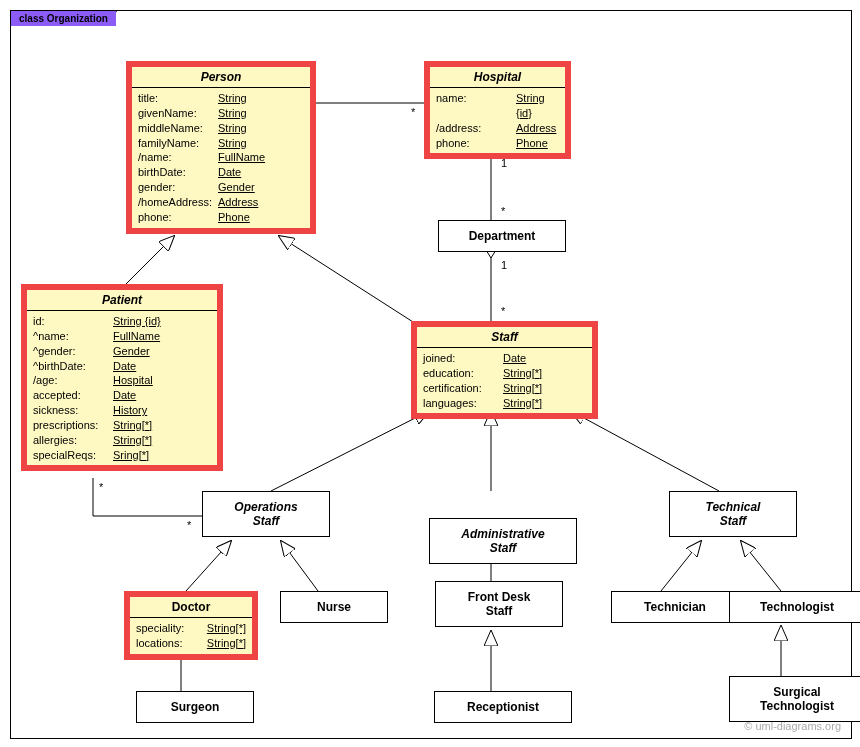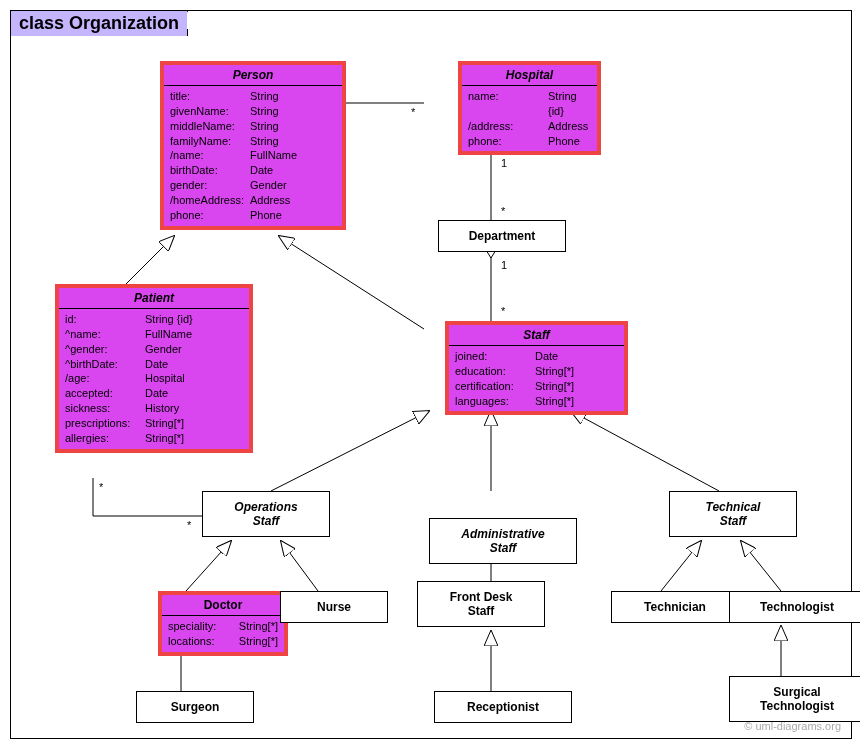--- a/index.html
+++ b/index.html
@@ -15,24 +15,24 @@
     height: 727px;
     border: 1px solid #000;
     background: #fff;
   }
   .frame-tab {
     position: absolute;
     top: -1px;
     left: -1px;
     border: 1px solid #000;
     border-bottom: none;
-    background: #c4b5fd;
+    background: #8b5cf6;
     padding: 2px 8px;
     font-weight: bold;
-    font-size: 18px;
+    font-size: 10px;
   }
   .frame-tab::after {
     content: "";
     position: absolute;
     right: -10px;
     top: 0;
     width: 0;
     height: 0;
     border-top: 18px solid transparent;
     border-left: 10px solid #fff;
@@ -42,23 +42,22 @@
     right: -11px;
     top: -1px;
     width: 0;
     height: 0;
     border-top: 19px solid transparent;
     border-left: 11px solid #000;
     z-index: -1;
   }
   .box {
     position: absolute;
-    border: 4px solid #ef4444;
-    background: #d946ef;
-    margin-left: 34px;
+    border: 6px solid #ef4444;
+    background: #fef9c3;
   }
   .box-title {
     text-align: center;
     font-weight: bold;
     font-style: italic;
     padding: 3px 6px;
     border-bottom: 1px solid #000;
   }
   .box-title.plain {
     font-style: normal;
@@ -69,20 +68,21 @@
     line-height: 1.35;
   }
   .attr-row {
     display: flex;
   }
   .attr-name {
     width: 80px;
   }
   .attr-type {
     flex: 1;
+    text-decoration: underline;
   }
   .simple-box {
     position: absolute;
     border: 1px solid #000;
     background: #fff;
     text-align: center;
     font-weight: bold;
     padding: 8px 13px;
   }
   .watermark {
@@ -260,20 +260,24 @@
           <span class="attr-type">History</span>
         </div>
         <div class="attr-row">
           <span class="attr-name">prescriptions:</span>
           <span class="attr-type">String[*]</span>
         </div>
         <div class="attr-row">
           <span class="attr-name">allergies:</span>
           <span class="attr-type">String[*]</span>
         </div>
+        <div class="attr-row">
+          <span class="attr-name">specialReqs:</span>
+          <span class="attr-type">Sring[*]</span>
+        </div>
       </div>
   </div>
 
   <div class="box" style="left:400px;top:310px;width:175px">
     <div class="box-title">Staff</div>
     <div class="box-attrs">
         <div class="attr-row">
           <span class="attr-name">joined:</span>
           <span class="attr-type">Date</span>
         </div>
@@ -316,21 +320,21 @@
           <span class="attr-name">locations:</span>
           <span class="attr-type">String[*]</span>
         </div>
       </div>
   </div>
 
   <div class="simple-box" style="left:269px;top:580px;width:80px;font-style:normal">
     <span>Nurse</span>
   </div>
 
-  <div class="simple-box" style="left:406px;top:570px;width:100px">
+  <div class="simple-box" style="left:424px;top:570px;width:100px">
     <span>Front Desk</span><br>
     <span>Staff</span>
   </div>
 
   <div class="simple-box" style="left:600px;top:580px;width:100px;font-style:normal">
     <span>Technician</span>
   </div>
 
   <div class="simple-box" style="left:718px;top:580px;width:108px;font-style:normal">
     <span>Technologist</span>

